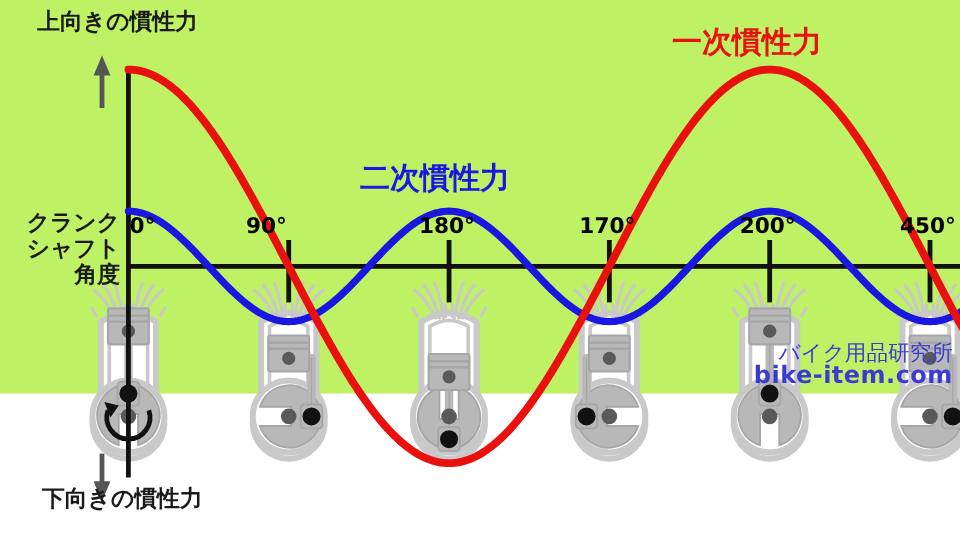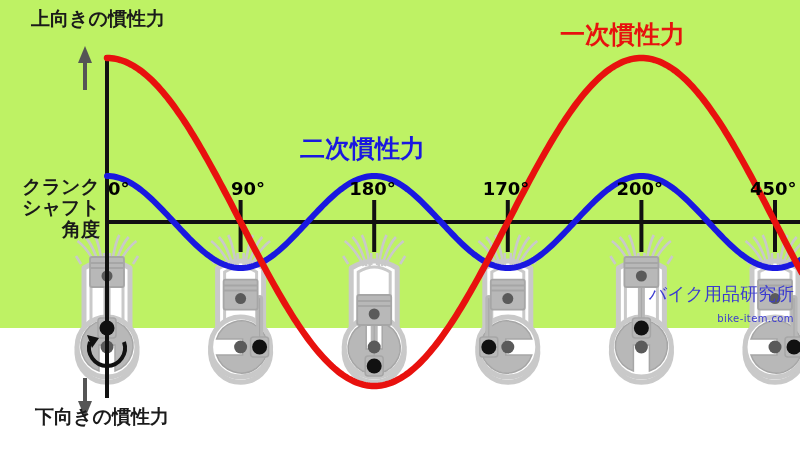--- a/index.html
+++ b/index.html
@@ -8,21 +8,21 @@
   #stage{position:relative;width:800px;height:328px;background:#bef264;}
   svg.layer{position:absolute;left:0;top:0;width:800px;height:450px;}
   .lbl{position:absolute;white-space:nowrap;font-weight:700;}
   .axis-title{color:#1a1a1a;font-size:19px;line-height:1.12;}
   .tick-lbl{position:absolute;color:#000;font-size:18px;font-weight:700;white-space:nowrap;}
   .series-lbl{position:absolute;font-size:25px;font-weight:700;white-space:nowrap;}
   .series-lbl.primary{color:#e8110e;}
   .series-lbl.secondary{color:#1a18e0;}
   .wm{position:absolute;right:6px;text-align:right;color:#3b3bd0;white-space:nowrap;}
   .wm1{bottom:22px;font-size:18px;}
-  .wm2{bottom:4px;font-size:10px;font-weight:400;letter-spacing:.4px;}
+  .wm2{bottom:4px;font-size:20px;font-weight:700;letter-spacing:.4px;}
 </style>
 </head>
 <body>
 
 <div id="stage">
 
   <svg class="layer" id="engines" viewBox="0 0 800 450">
       <g>
         <path d="M84,268 L84,333
         A30,30 0 1,0 130,333
@@ -271,21 +271,21 @@
   </div>
 
   <div class="lbl axis-title" style="left:35px;top:406px;">下向きの慣性力</div>
 
   <div class="series-lbl secondary" style="left:300px;top:132px;">二次慣性力</div>
 
   <div class="series-lbl primary" style="left:560px;top:18px;">一次慣性力</div>
 
   <div id="ticklabels">
       <div class="tick-lbl" style="top: 178px; left: 108px;">0°</div>
-      <div class="tick-lbl" style="top: 178px; left: 231px;">90°</div>
+      <div class="tick-lbl" style="top: 178px; left: 205px;">90°</div>
       <div class="tick-lbl" style="top: 178px; left: 349.2px;">180°</div>
       <div class="tick-lbl" style="top: 178px; left: 482.8px;">170°</div>
       <div class="tick-lbl" style="top: 178px; left: 616.4px;">200°</div>
       <div class="tick-lbl" style="top: 178px; left: 750px;">450°</div>
     </div>
 
   <div class="wm wm1">バイク用品研究所</div>
   <div class="wm wm2">bike-item.com</div>
 
 </div>

